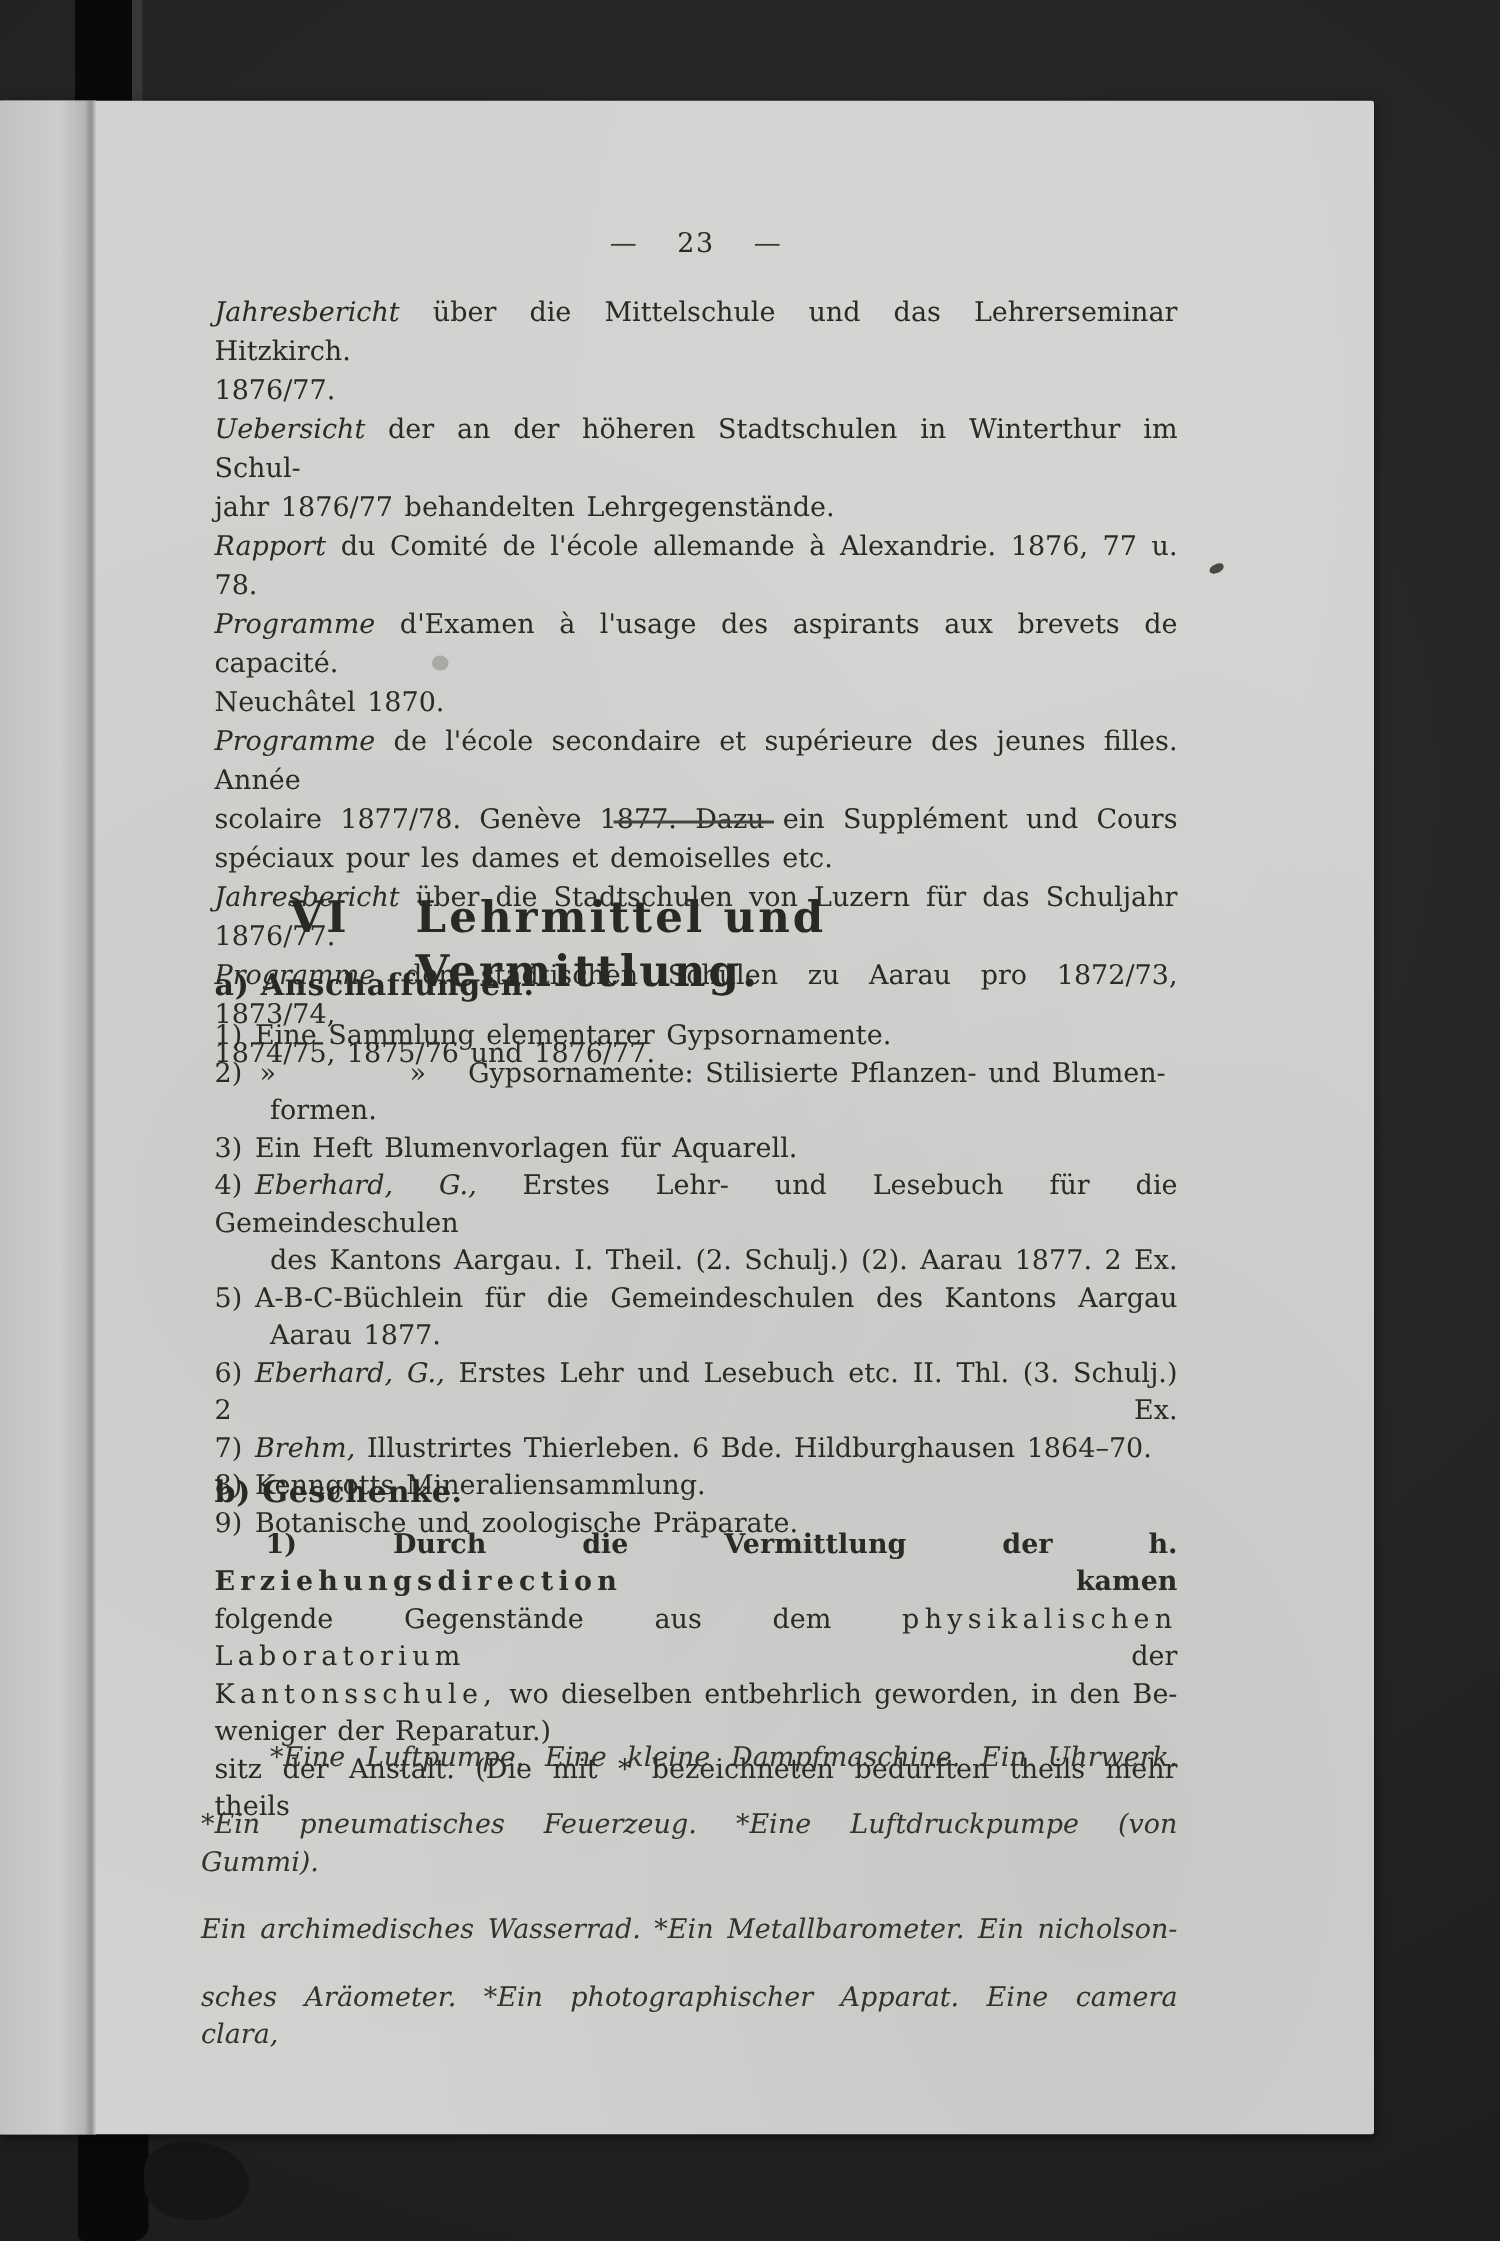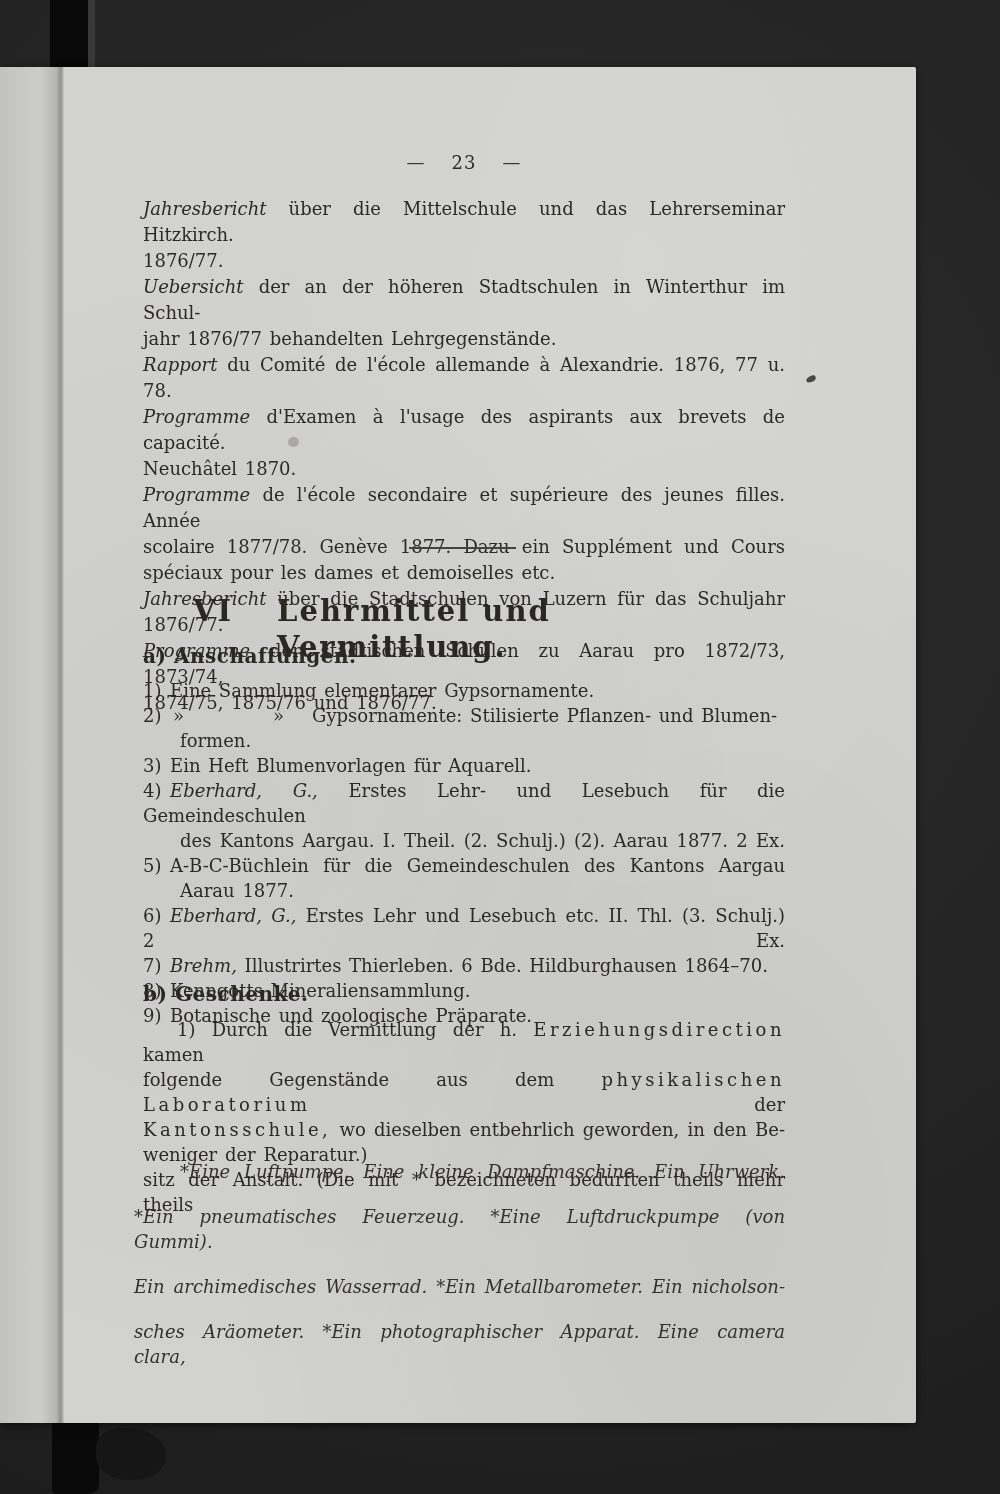--- a/index.html
+++ b/index.html
@@ -56,21 +56,21 @@
   #list .row{line-height:25px;min-height:25px;white-space:nowrap;}
   #list .row.just{white-space:normal;}
   .num{display:inline-block;width:27px;}
   .li-rest{margin-left:37px;}
   .g1{margin-left:3px;}
   .g2{margin-left:89px;}
   .g-text{margin-left:28px;}
 
   #gifts{top:950px;font-size:18px;word-spacing:2px;}
   #gifts .row{line-height:25px;min-height:25px;}
-  .indent1{text-indent:34px;}
+  .indent1{text-indent:34px;font-weight:bold;}
   .sperr{letter-spacing:3.5px;}
 
   #gift-items{top:1072px;left:134px;width:651px;font-size:18px;font-style:italic;word-spacing:3px;color:#34322d;}
   #gift-items .row{line-height:25px;min-height:25px;margin-top:20px;}
   #gift-items .row:first-child{text-indent:46px;}
 
   
   #speck{position:absolute;left:806px;top:309px;width:10px;height:6px;background:#4a4843;border-radius:60% 40% 55% 45%;transform:rotate(-18deg);}
   #smudge{position:absolute;left:288px;top:370px;width:11px;height:10px;background:#96948f;border-radius:50%;opacity:0.65;}
 </style>

